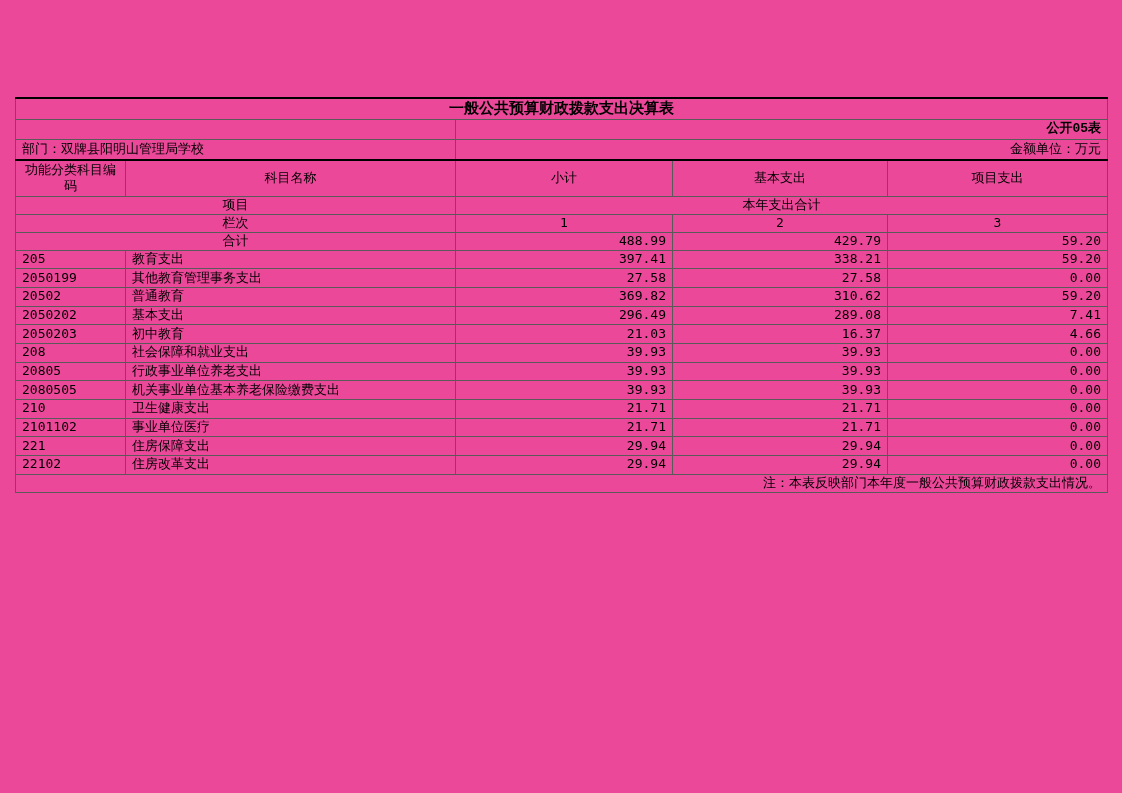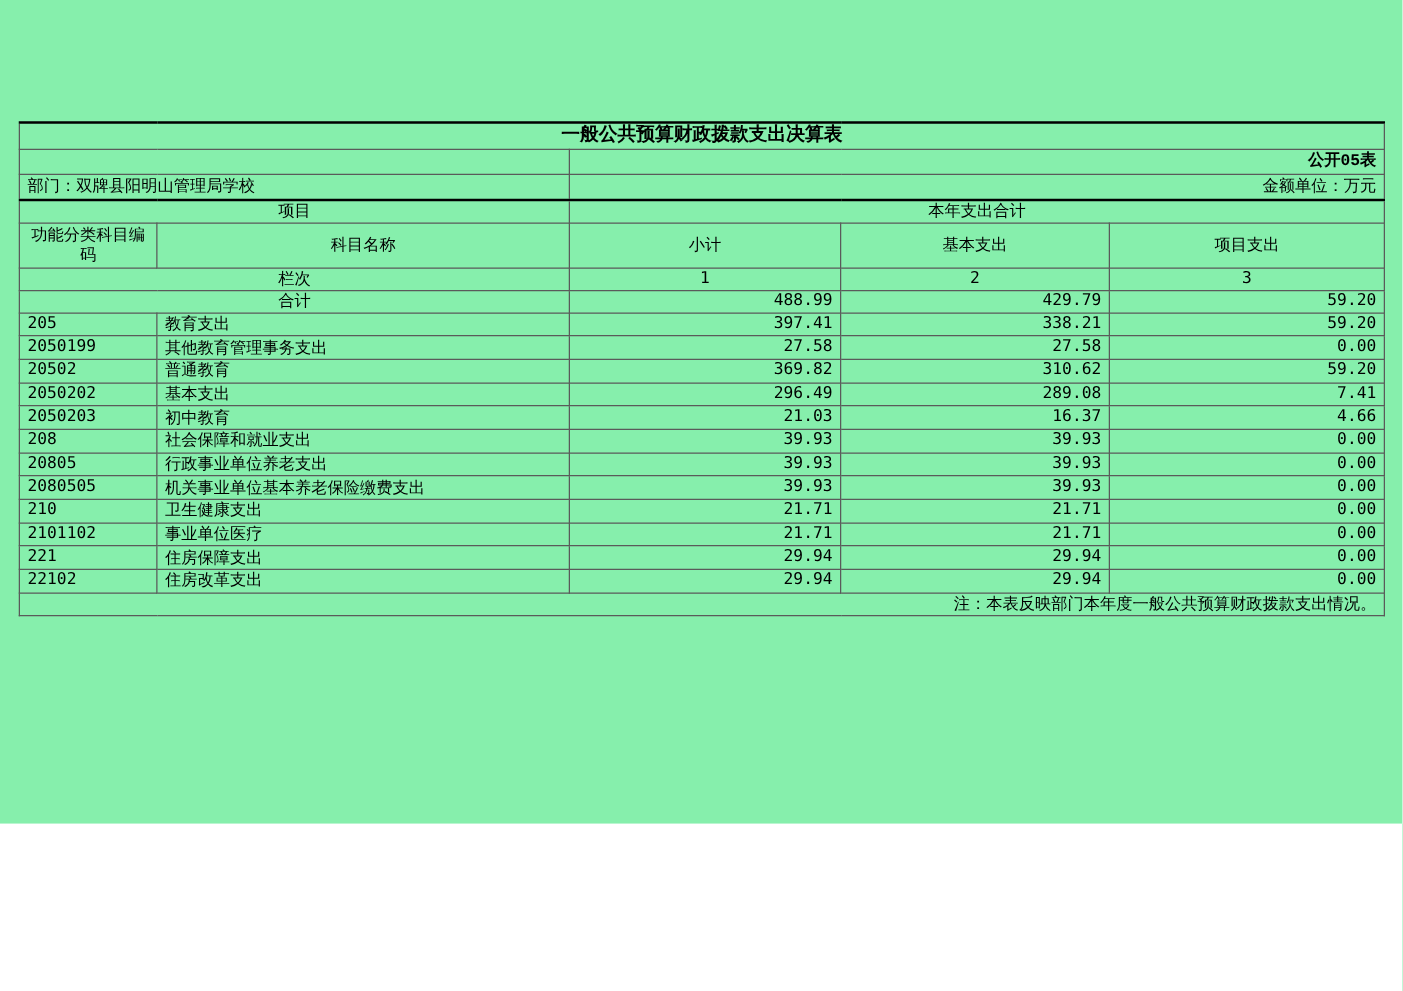--- a/index.html
+++ b/index.html
@@ -4,22 +4,22 @@
 <style>
   html, body {
     margin: 0; padding: 0;
     background: #ffffff;
     font-family: "Liberation Serif", "DejaVu Serif", serif;
     color: #000000;
   }
   .page {
     position: relative;
     width: 1122px;
-    height: 659px;
-    background: #86efac;
+    height: 793px;
+    background: #ec4899;
     overflow: hidden;
   }
   table.report {
     position: absolute;
     left: 15px;
     top: 97px;
     width: 1092px;
     border-collapse: collapse;
     table-layout: fixed;
     border: 1px solid #4a4a4a;
@@ -79,31 +79,31 @@
         <td colspan="5">一般公共预算财政拨款支出决算表</td>
       </tr>
       <tr class="meta-row">
         <td colspan="2"></td>
         <td colspan="3" class="r bold">公开05表</td>
       </tr>
       <tr class="meta-row thick-bottom">
         <td colspan="2" class="l">部门：双牌县阳明山管理局学校</td>
         <td colspan="3" class="r">金额单位：万元</td>
       </tr>
-      <tr class="head head-main">
-        <td colspan="2">项目</td>
-        <td colspan="3">本年支出合计</td>
-      </tr>
       <tr class="head head-sub">
         <td>功能分类科目编码</td>
         <td>科目名称</td>
         <td>小计</td>
         <td>基本支出</td>
         <td>项目支出</td>
       </tr>
+      <tr class="head head-main">
+        <td colspan="2">项目</td>
+        <td colspan="3">本年支出合计</td>
+      </tr>
       <tr class="head lanci-row">
         <td colspan="2">栏次</td>
         <td class="c num">1</td>
         <td class="c num">2</td>
         <td class="c num">3</td>
       </tr>
       <tr class="total-row">
         <td colspan="2" class="c">合计</td>
         <td class="r num">488.99</td>
         <td class="r num">429.79</td>

